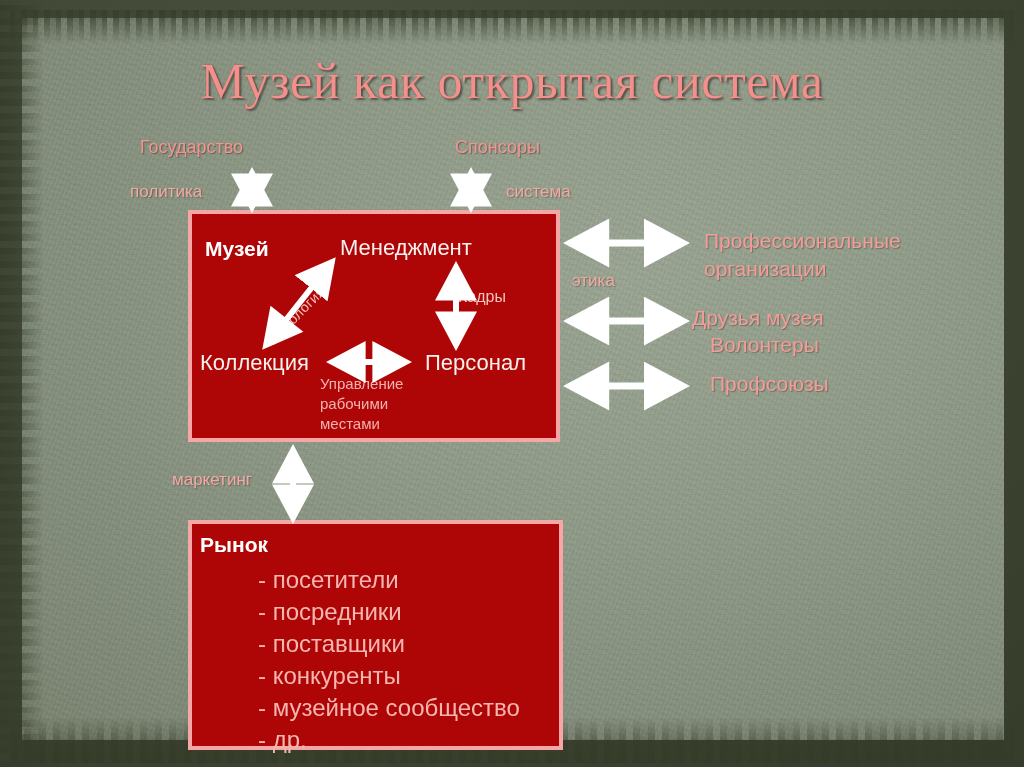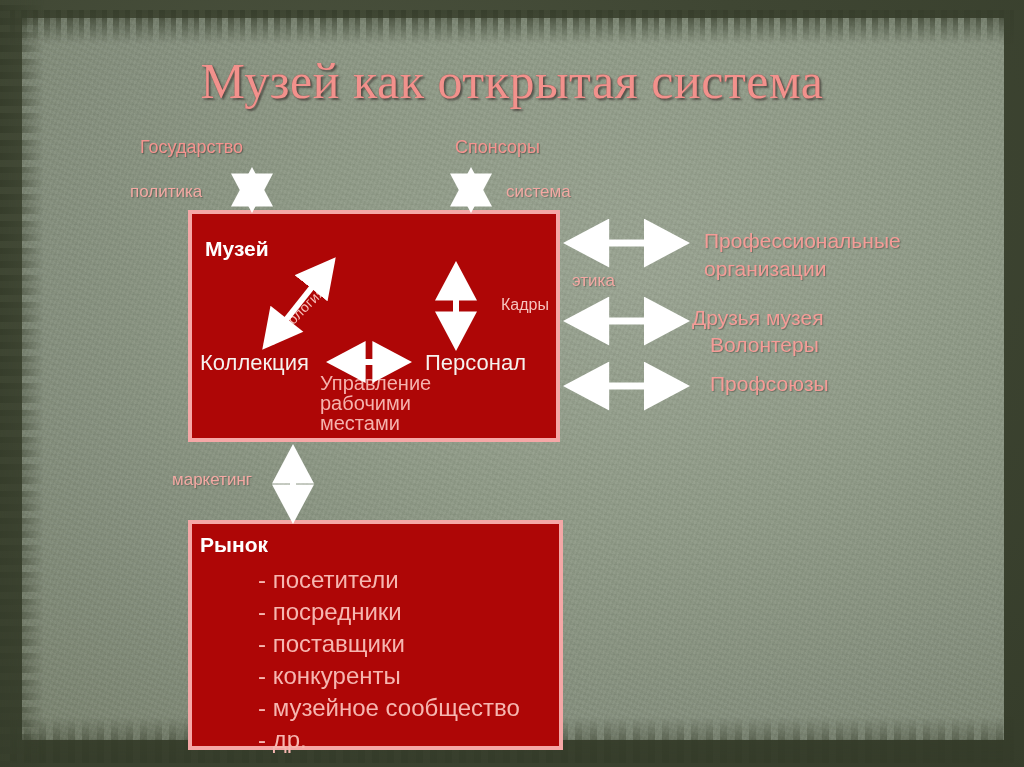--- a/index.html
+++ b/index.html
@@ -128,21 +128,21 @@
     text-align:center;
   }
   .in-plain {
     position:absolute;
     font-size:22px;
     color:#f6f1ee;
     white-space:nowrap;
   }
   .in-small {
     position:absolute;
-    font-size:20px;
+    font-size:15px;
     color:#f5b2ad;
     white-space:nowrap;
     line-height:19px;
   }
   .mk-item {
     position:absolute;
     font-size:24px;
     color:#f6b6b0;
     white-space:nowrap;
     text-align:center;
@@ -173,26 +173,27 @@
 
   <div class="head-lbl" style="left:140px; top:137px;">Государство</div>
   <div class="edge-lbl" style="left:130px; top:182px;">политика</div>
 
   <div class="head-lbl" style="left:455px; top:137px;">Спонсоры</div>
   <div class="edge-lbl" style="left:506px; top:182px;">система</div>
 
   <div class="redbox" id="box-system"></div>
 
   <div class="in-strong" style="left:205px; top:237px;">Музей</div>
+  <div class="in-plain" style="left:340px; top:235px;">Менеджмент</div>
   <div class="in-plain" style="left:200px; top:350px;">Коллекция</div>
   <div class="in-plain" style="left:425px; top:350px;">Персонал</div>
 
   <div id="rotlabel" style="left:262px; top:338px;">Технология</div>
 
-  <div class="in-small" style="left:458px; top:295px; font-size:16px; color:#f6c3bd;margin-left:43px;">Кадры</div>
+  <div class="in-small" style="left:458px; top:287px; font-size:16px; color:#f6c3bd;">Кадры</div>
 
   <div class="in-small" style="left:320px; top:374px;">Управление</div>
   <div class="in-small" style="left:320px; top:394px;">рабочими</div>
   <div class="in-small" style="left:320px; top:414px;">местами</div>
 
   <div class="ext-lbl" style="left:704px; top:256px;">организации</div>
   <div class="ext-lbl" style="left:704px; top:228px;">Профессиональные</div>
 
   <div class="edge-lbl" style="left:572px; top:271px;">этика</div>
 

